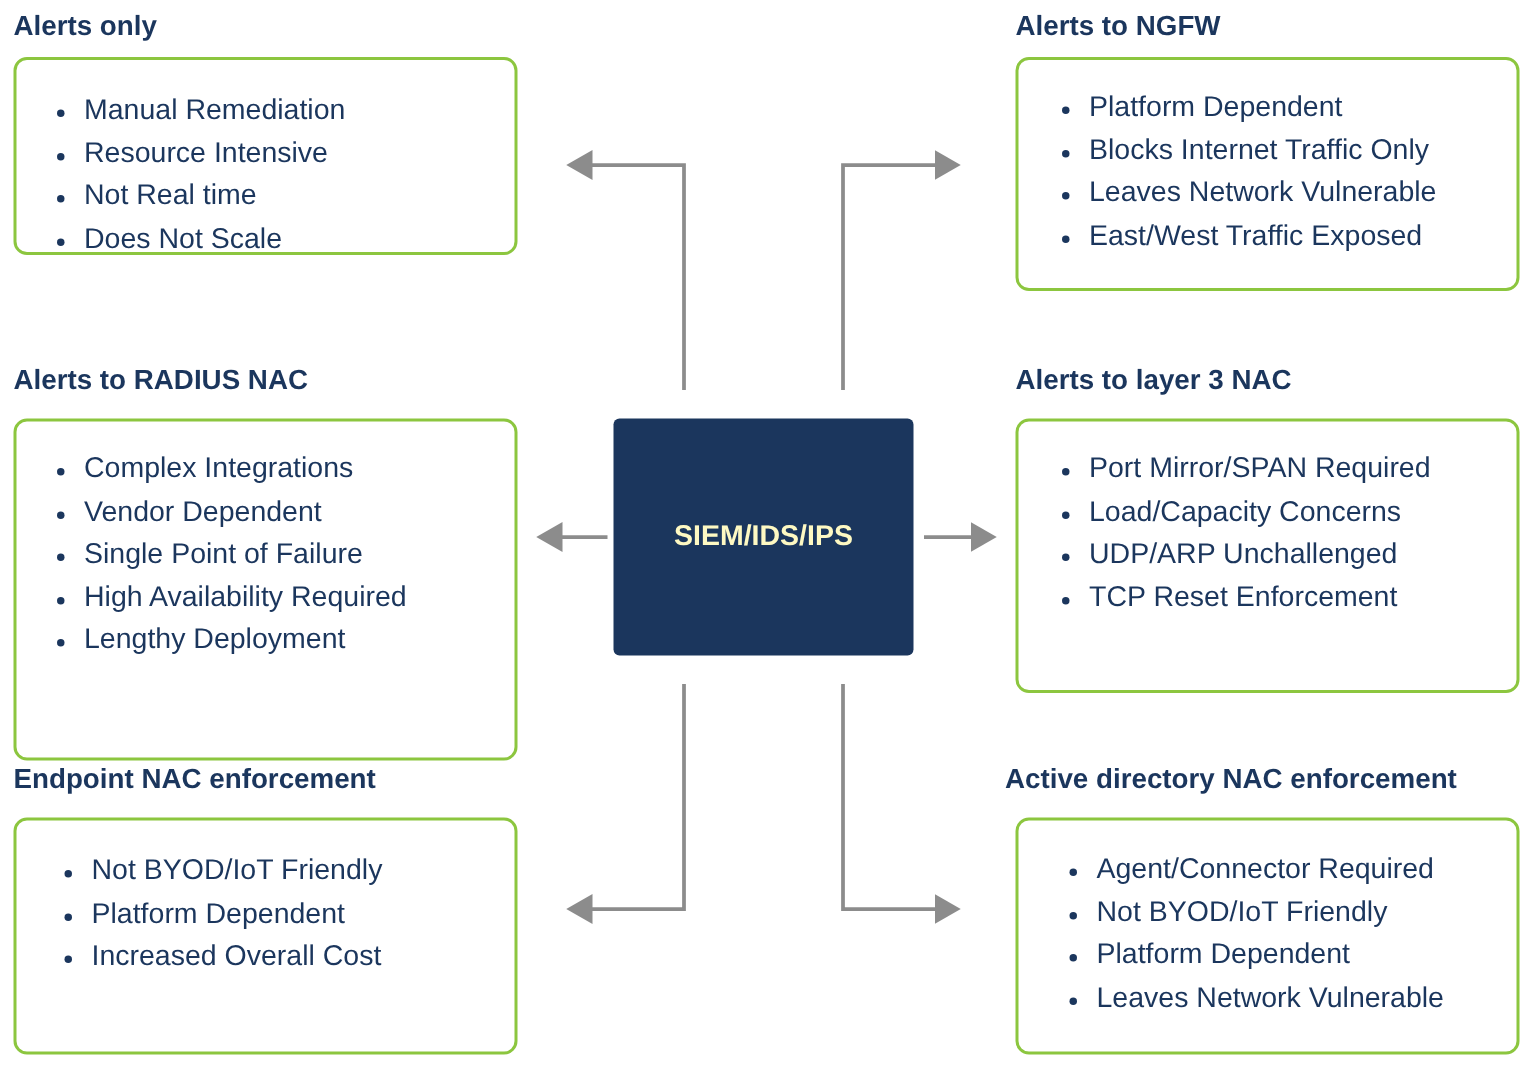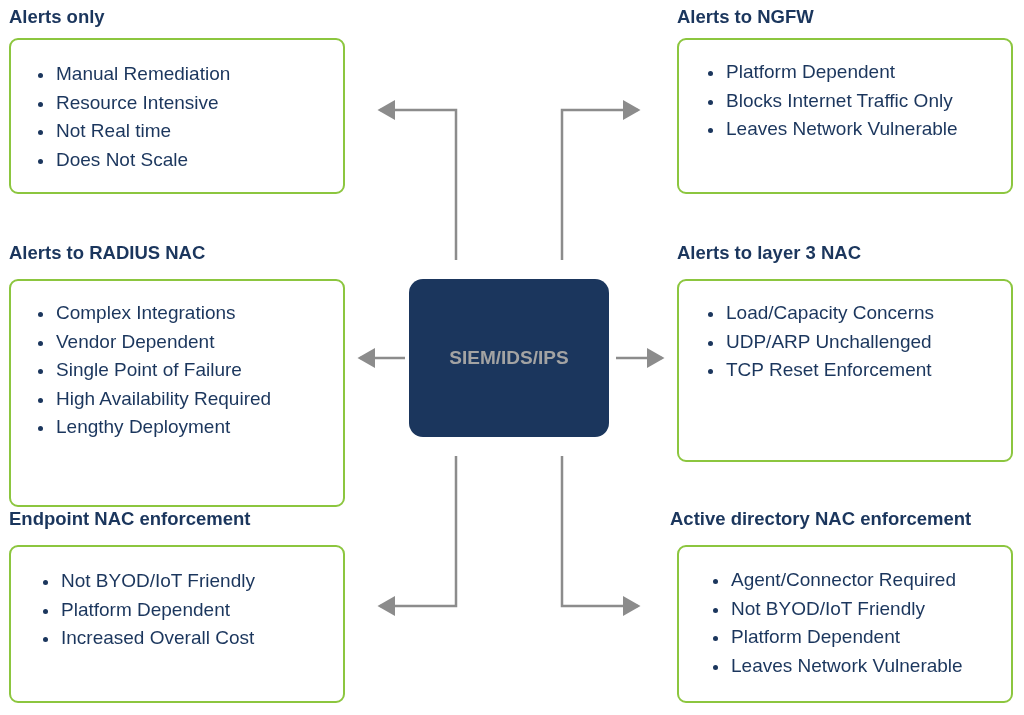--- a/index.html
+++ b/index.html
@@ -4,21 +4,21 @@
 <style>
   html, body { margin:0; padding:0; background:#ffffff; }
   body { width:1024px; height:715px; position:relative; overflow:hidden;
          font-family:"Liberation Sans", "DejaVu Sans", sans-serif; color:#1b365d; }
   .title { position:absolute; font-weight:bold; font-size:18.5px; text-align:left; white-space:nowrap; color:#1b365d; }
   .box { position:absolute; box-sizing:border-box; border:2px solid #8cc63f; border-radius:9px; background:#fff; }
   .box ul { list-style:none; margin:0; padding:0; position:absolute; }
   .box li { position:relative; font-size:19px; line-height:28.5px; white-space:nowrap; padding-left:18px; }
   .box li::before { content:""; position:absolute; left:0; top:13px; width:5px; height:5px; border-radius:50%; background:#1b365d; }
   .center { position:absolute; left:409px; top:279px; width:200px; height:158px; background:#1b365d;
-            border-radius:14px; color:#a3a3a3; font-weight:bold; font-size:19px;
+            border-radius:4px; color:#fef9c3; font-weight:bold; font-size:19px;
             display:flex; align-items:center; justify-content:center; }
   svg.arrows { position:absolute; left:0; top:0; }
 </style>
 </head>
 <body>
 
 <svg class="arrows" width="1024" height="715">
   <defs>
     <marker id="ah" markerWidth="8" markerHeight="8" refX="6" refY="4" orient="auto" markerUnits="strokeWidth">
       <path d="M0,0 L7,4 L0,8 Z" fill="#8c8c8c"></path>
@@ -32,52 +32,54 @@
     <polyline points="456,456 456,606 380,606" marker-end="url(#ah)"></polyline>
     <polyline points="562,456 562,606 638,606" marker-end="url(#ah)"></polyline>
   </g>
 </svg>
 
 <div class="center">
   <span>SIEM/IDS/IPS</span>
 </div>
 
 <div class="title" style="left:9px;width:336px;top:6px;">Alerts only</div>
-<div class="box" style="left:9px;top:38px;width:336px;height:156px;">
+<div class="box" style="left:9px;top:38px;width:336px;height:132px;">
   <ul style="left:27px;top:20px;">
     <li>Manual Remediation</li>
     <li>Resource Intensive</li>
     <li>Not Real time</li>
     <li>Does Not Scale</li>
   </ul>
 </div>
 
 <div class="title" style="left:677px;width:336px;top:6px;">Alerts to NGFW</div>
 <div class="box" style="left:677px;top:38px;width:336px;height:156px;">
   <ul style="left:29px;top:18px;">
     <li>Platform Dependent</li>
     <li>Blocks Internet Traffic Only</li>
     <li>Leaves Network Vulnerable</li>
+    <li>East/West Traffic Exposed</li>
   </ul>
 </div>
 
 <div class="title" style="left:9px;width:336px;top:242px;">Alerts to RADIUS NAC</div>
 <div class="box" style="left:9px;top:279px;width:336px;height:228px;">
   <ul style="left:27px;top:18px;">
     <li>Complex Integrations</li>
     <li>Vendor Dependent</li>
     <li>Single Point of Failure</li>
     <li>High Availability Required</li>
     <li>Lengthy Deployment</li>
   </ul>
 </div>
 
 <div class="title" style="left:677px;width:336px;top:242px;">Alerts to layer 3 NAC</div>
 <div class="box" style="left:677px;top:279px;width:336px;height:183px;">
   <ul style="left:29px;top:18px;">
+    <li>Port Mirror/SPAN Required</li>
     <li>Load/Capacity Concerns</li>
     <li>UDP/ARP Unchallenged</li>
     <li>TCP Reset Enforcement</li>
   </ul>
 </div>
 
 <div class="title" style="left:9px;width:336px;top:508px;">Endpoint NAC enforcement</div>
 <div class="box" style="left:9px;top:545px;width:336px;height:158px;">
   <ul style="left:32px;top:20px;">
     <li>Not BYOD/IoT Friendly</li>

